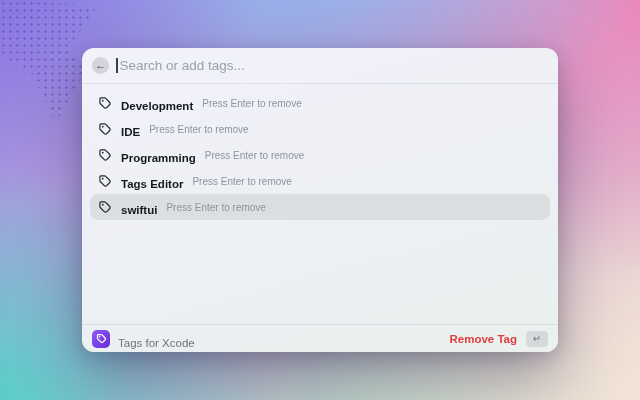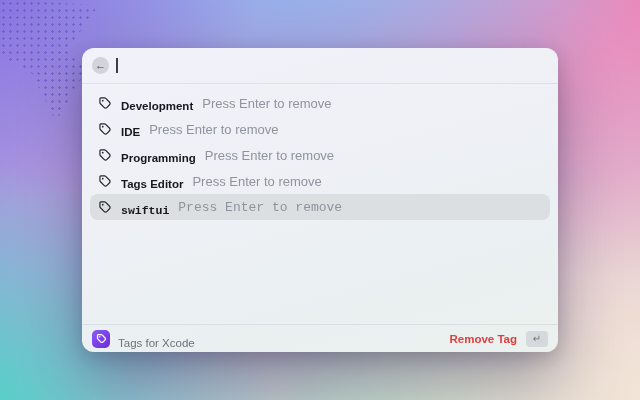--- a/index.html
+++ b/index.html
@@ -53,24 +53,24 @@
     font-family:"Liberation Sans", sans-serif;
     font-size:13.5px;color:#2a2d33;padding:0;
   }
   .search-input::placeholder{color:#9aa0ab;}
   
   .tag-list{padding:6px 8px 0 8px;}
   .tag-row{
     height:26px;display:flex;align-items:center;
     padding:0 8px;border-radius:8px;
   }
-  .tag-row.selected{background:#dbdfe2;font-family:Liberation Mono, monospace;}
+  .tag-row.selected{background:#dbdfe2;}
   .tag-icon{width:14px;height:14px;flex:0 0 14px;margin-right:9px;display:block;}
   .tag-label{font-size:11.5px;font-weight:700;color:#15181d;margin-right:9px;white-space:nowrap;margin-top:6px;}
-  .tag-hint{font-size:13px;color:#8e939d;white-space:nowrap;text-align:center;}
+  .tag-hint{font-size:10px;color:#8e939d;white-space:nowrap;text-align:center;}
   
   .spacer{flex:1;}
   .footer{
     flex:0 0 27px;height:27px;display:flex;align-items:center;
     padding:0 10px;border-top:1px solid rgba(60,60,80,.09);
   }
   .app-icon{
     width:18px;height:18px;border-radius:5px;flex:0 0 18px;
     background:linear-gradient(135deg,#8b5cf6,#6d28d9);
     display:flex;align-items:center;justify-content:center;
@@ -91,20 +91,21 @@
   <div class="dots"></div>
 </div>
 
 <div class="window">
 
   <div class="searchbar">
     <div class="back-btn">
       <span>←</span>
     </div>
     <div class="caret"></div>
+    <input class="search-input" type="text" placeholder="Search or add tags..." style="">
   </div>
 
   <div class="tag-list">
       <div class="tag-row">
     <svg class="tag-icon" viewBox="0 0 16 16">
       <path d="M3.2 2.2 h4.2 a2 2 0 0 1 1.42 .59 l4.4 4.4 a2 2 0 0 1 0 2.83 l-3.2 3.2 a2 2 0 0 1 -2.83 0 L2.79 8.82 A2 2 0 0 1 2.2 7.4 V3.2 a1 1 0 0 1 1 -1 Z" fill="none" stroke="#23262b" stroke-width="1.35" stroke-linejoin="round"></path>
       <circle cx="5.4" cy="5.4" r="1" fill="#23262b"></circle>
     </svg>
     <span class="tag-label">Development</span>
     <span class="tag-hint">Press Enter to remove</span>

